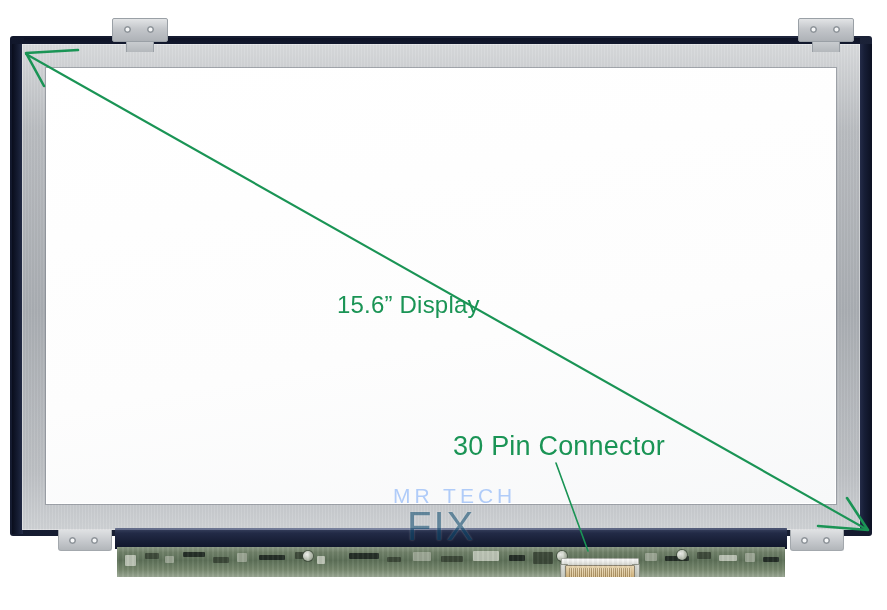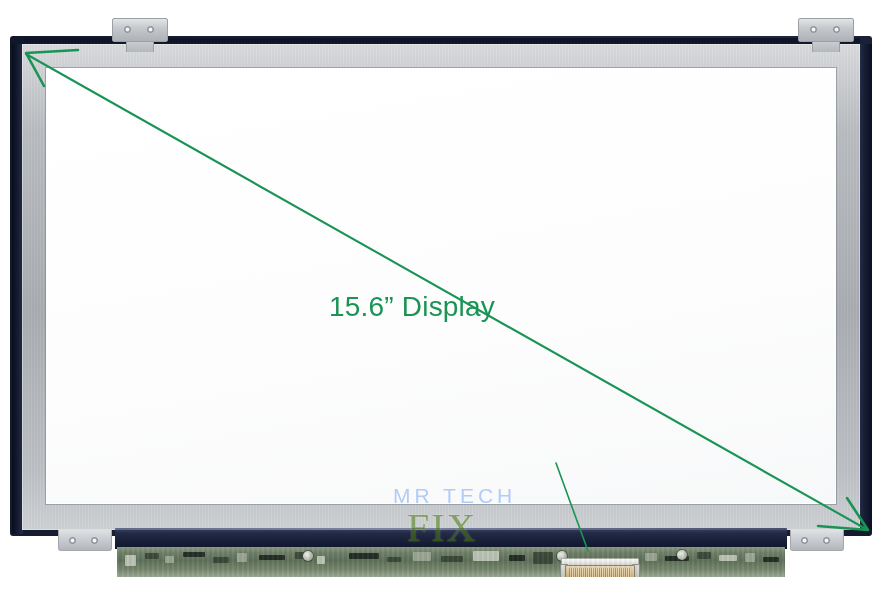--- a/index.html
+++ b/index.html
@@ -234,22 +234,22 @@
   }
   .anno-label{
     position:absolute;
     color:#1a9455;
     font-family:"Liberation Sans", sans-serif;
     font-weight:400;
     white-space:nowrap;
     letter-spacing:.2px;
   }
   #label-display{
-    left:329px; top:291px;
-    font-size:28px;
+    left:337px; top:291px;
+    font-size:24px;
   }
   #label-connector{
     left:453px; top:431px;
     font-size:27px;
   }
 
   
   .watermark{
     position:absolute;
     left:389px; top:484px;
@@ -263,23 +263,23 @@
     letter-spacing:4px;
     color:#3b82f6;
     opacity:.38;
     font-family:"Liberation Sans", sans-serif;
   }
   .wm-bottom{
     position:absolute;
     left:18px; top:20px;
     font-size:40px;
     letter-spacing:2px;
-    color:#4d7c0f;
+    color:#0c4a6e;
     opacity:.55;
-    font-family:Liberation Serif, serif;
+    font-family:Liberation Sans, sans-serif;
     text-shadow: 0 0 2px rgba(255,255,255,.6);
   }
 </style>
 </head>
 <body>
 
 <div id="stage">
 
   <div class="panel-photo">
 
@@ -371,14 +371,15 @@
 
       <polyline points="818,526 868,530 847,498" fill="none" stroke="#1a9455" stroke-width="2.6" stroke-linecap="round" stroke-linejoin="round"></polyline>
     </g>
 
     <g>
       <line x1="556" y1="463" x2="588" y2="551" stroke="#1a9455" stroke-width="1.6" stroke-linecap="round"></line>
     </g>
   </svg>
 
   <div class="anno-label" id="label-display">15.6” Display</div>
+  <div class="anno-label" id="label-connector">30 Pin Connector</div>
 
 </div>
 
 </body></html>

